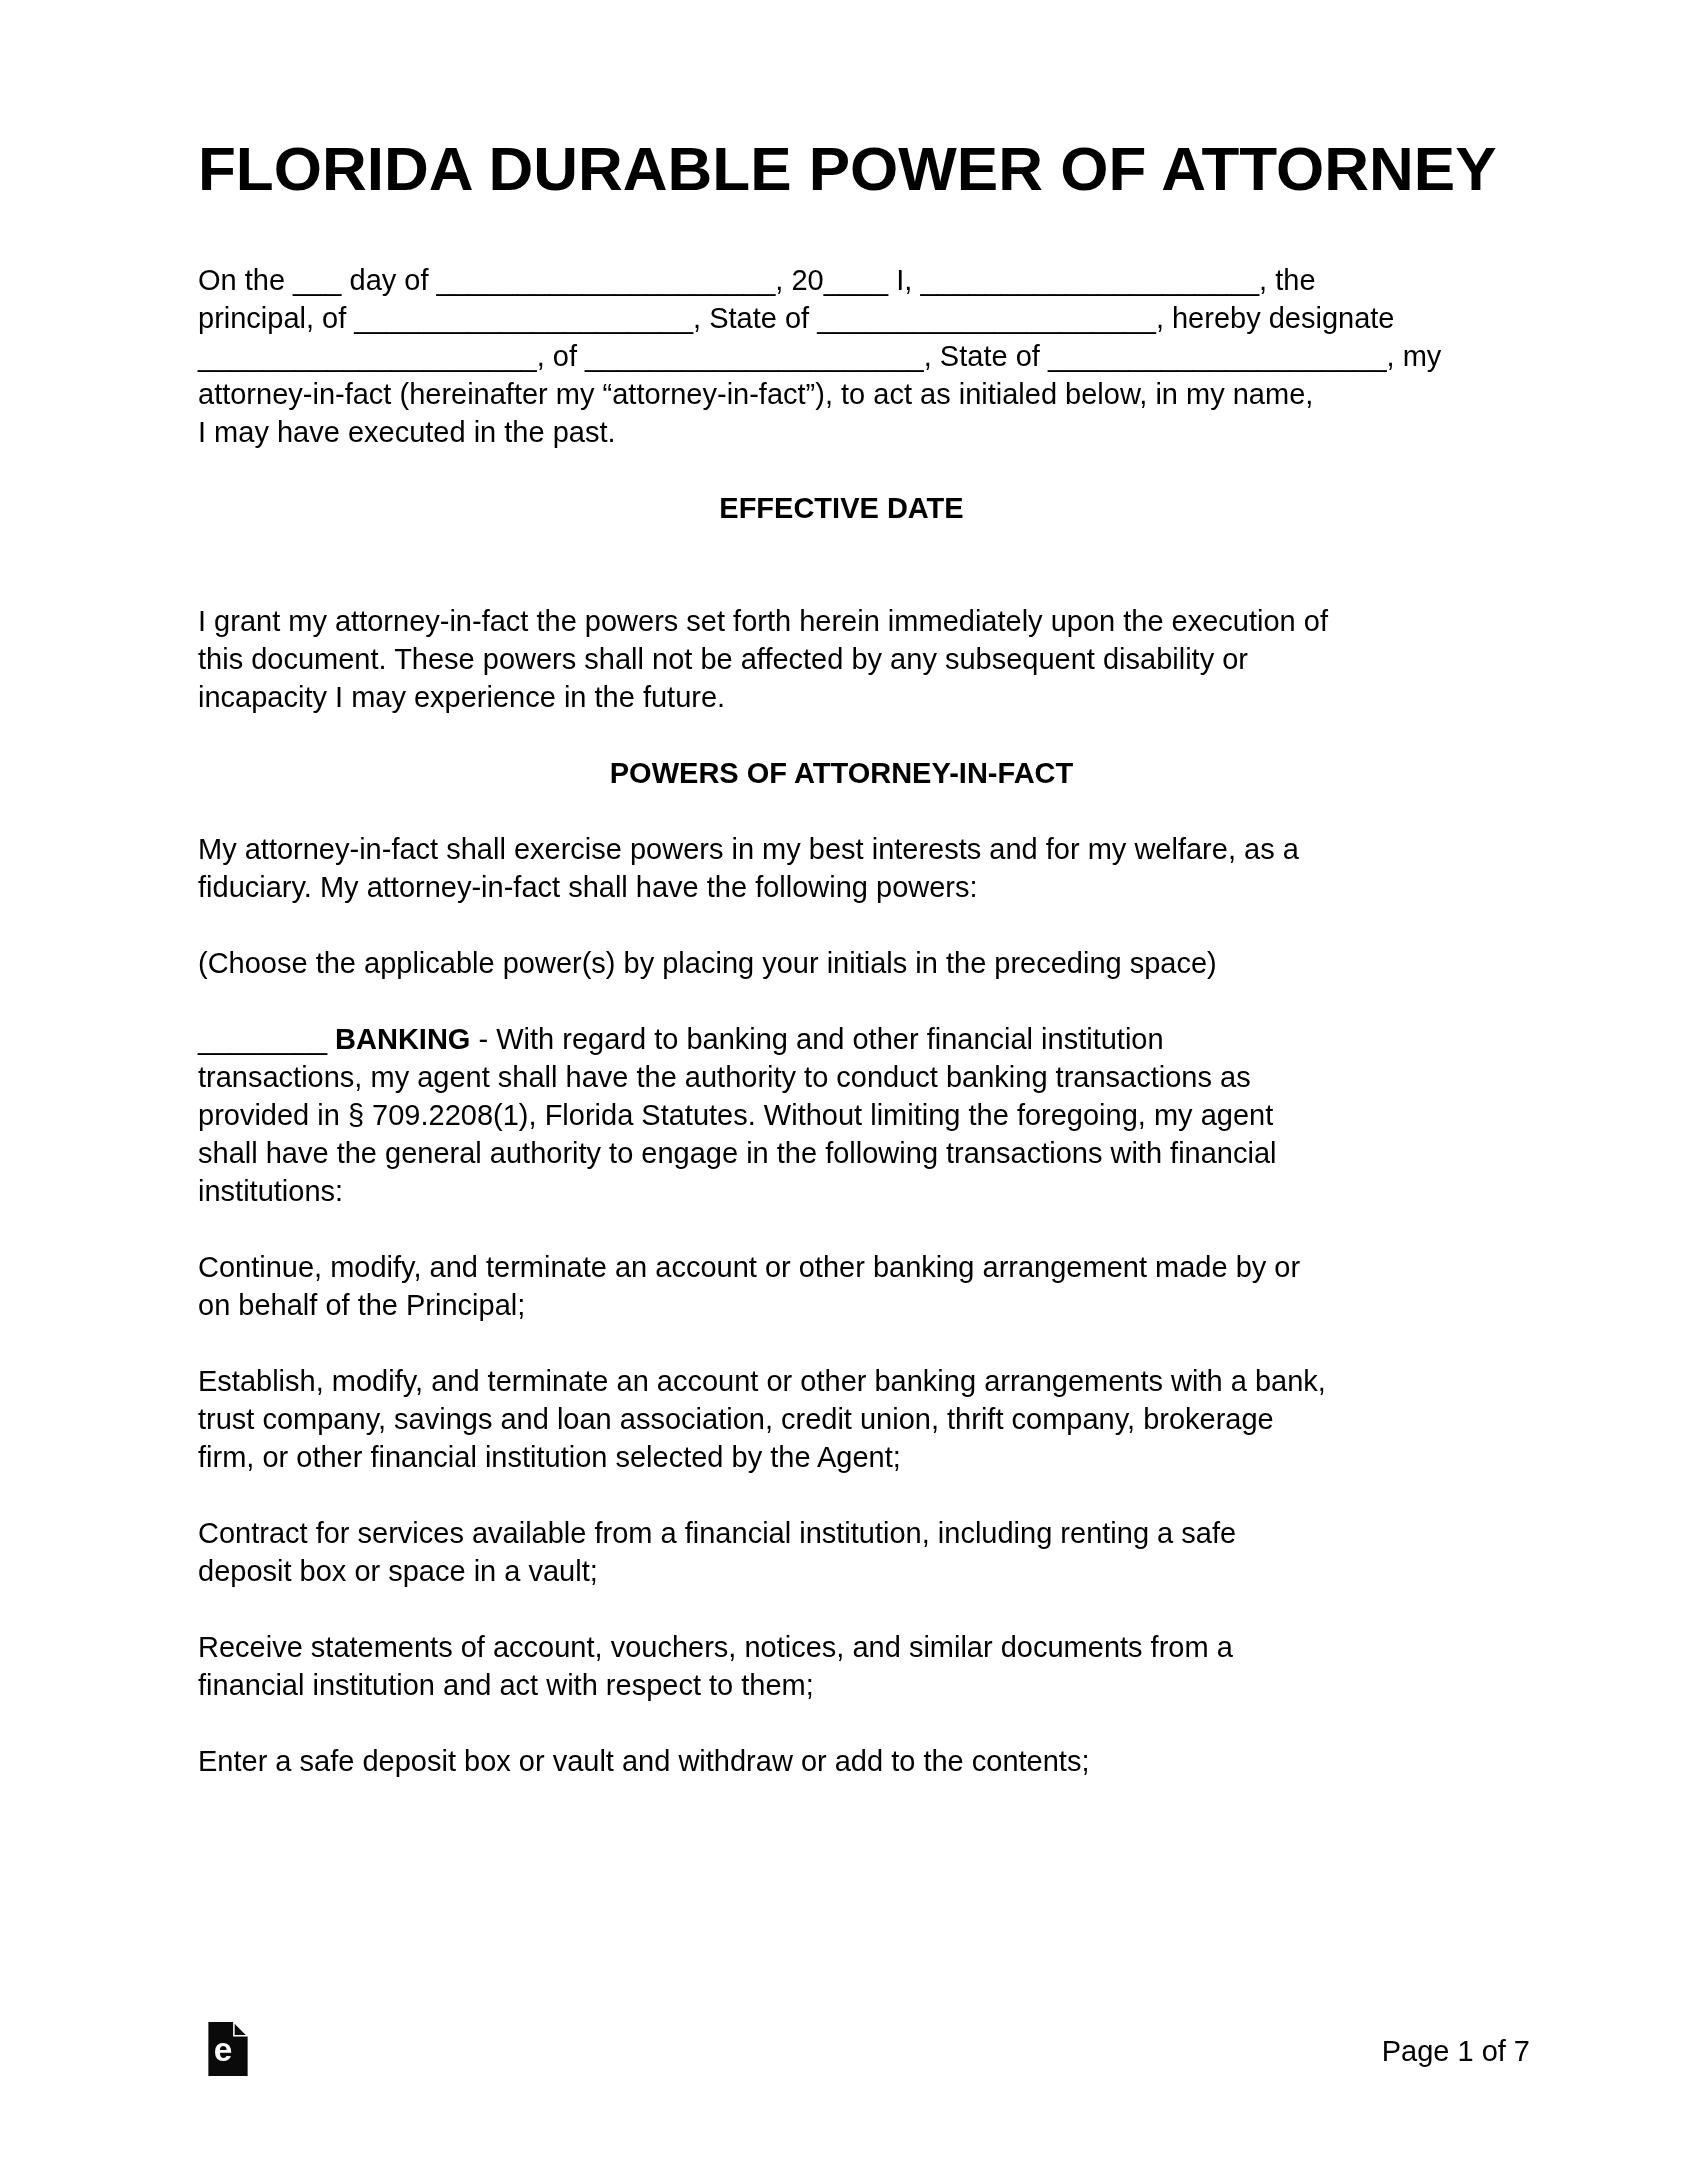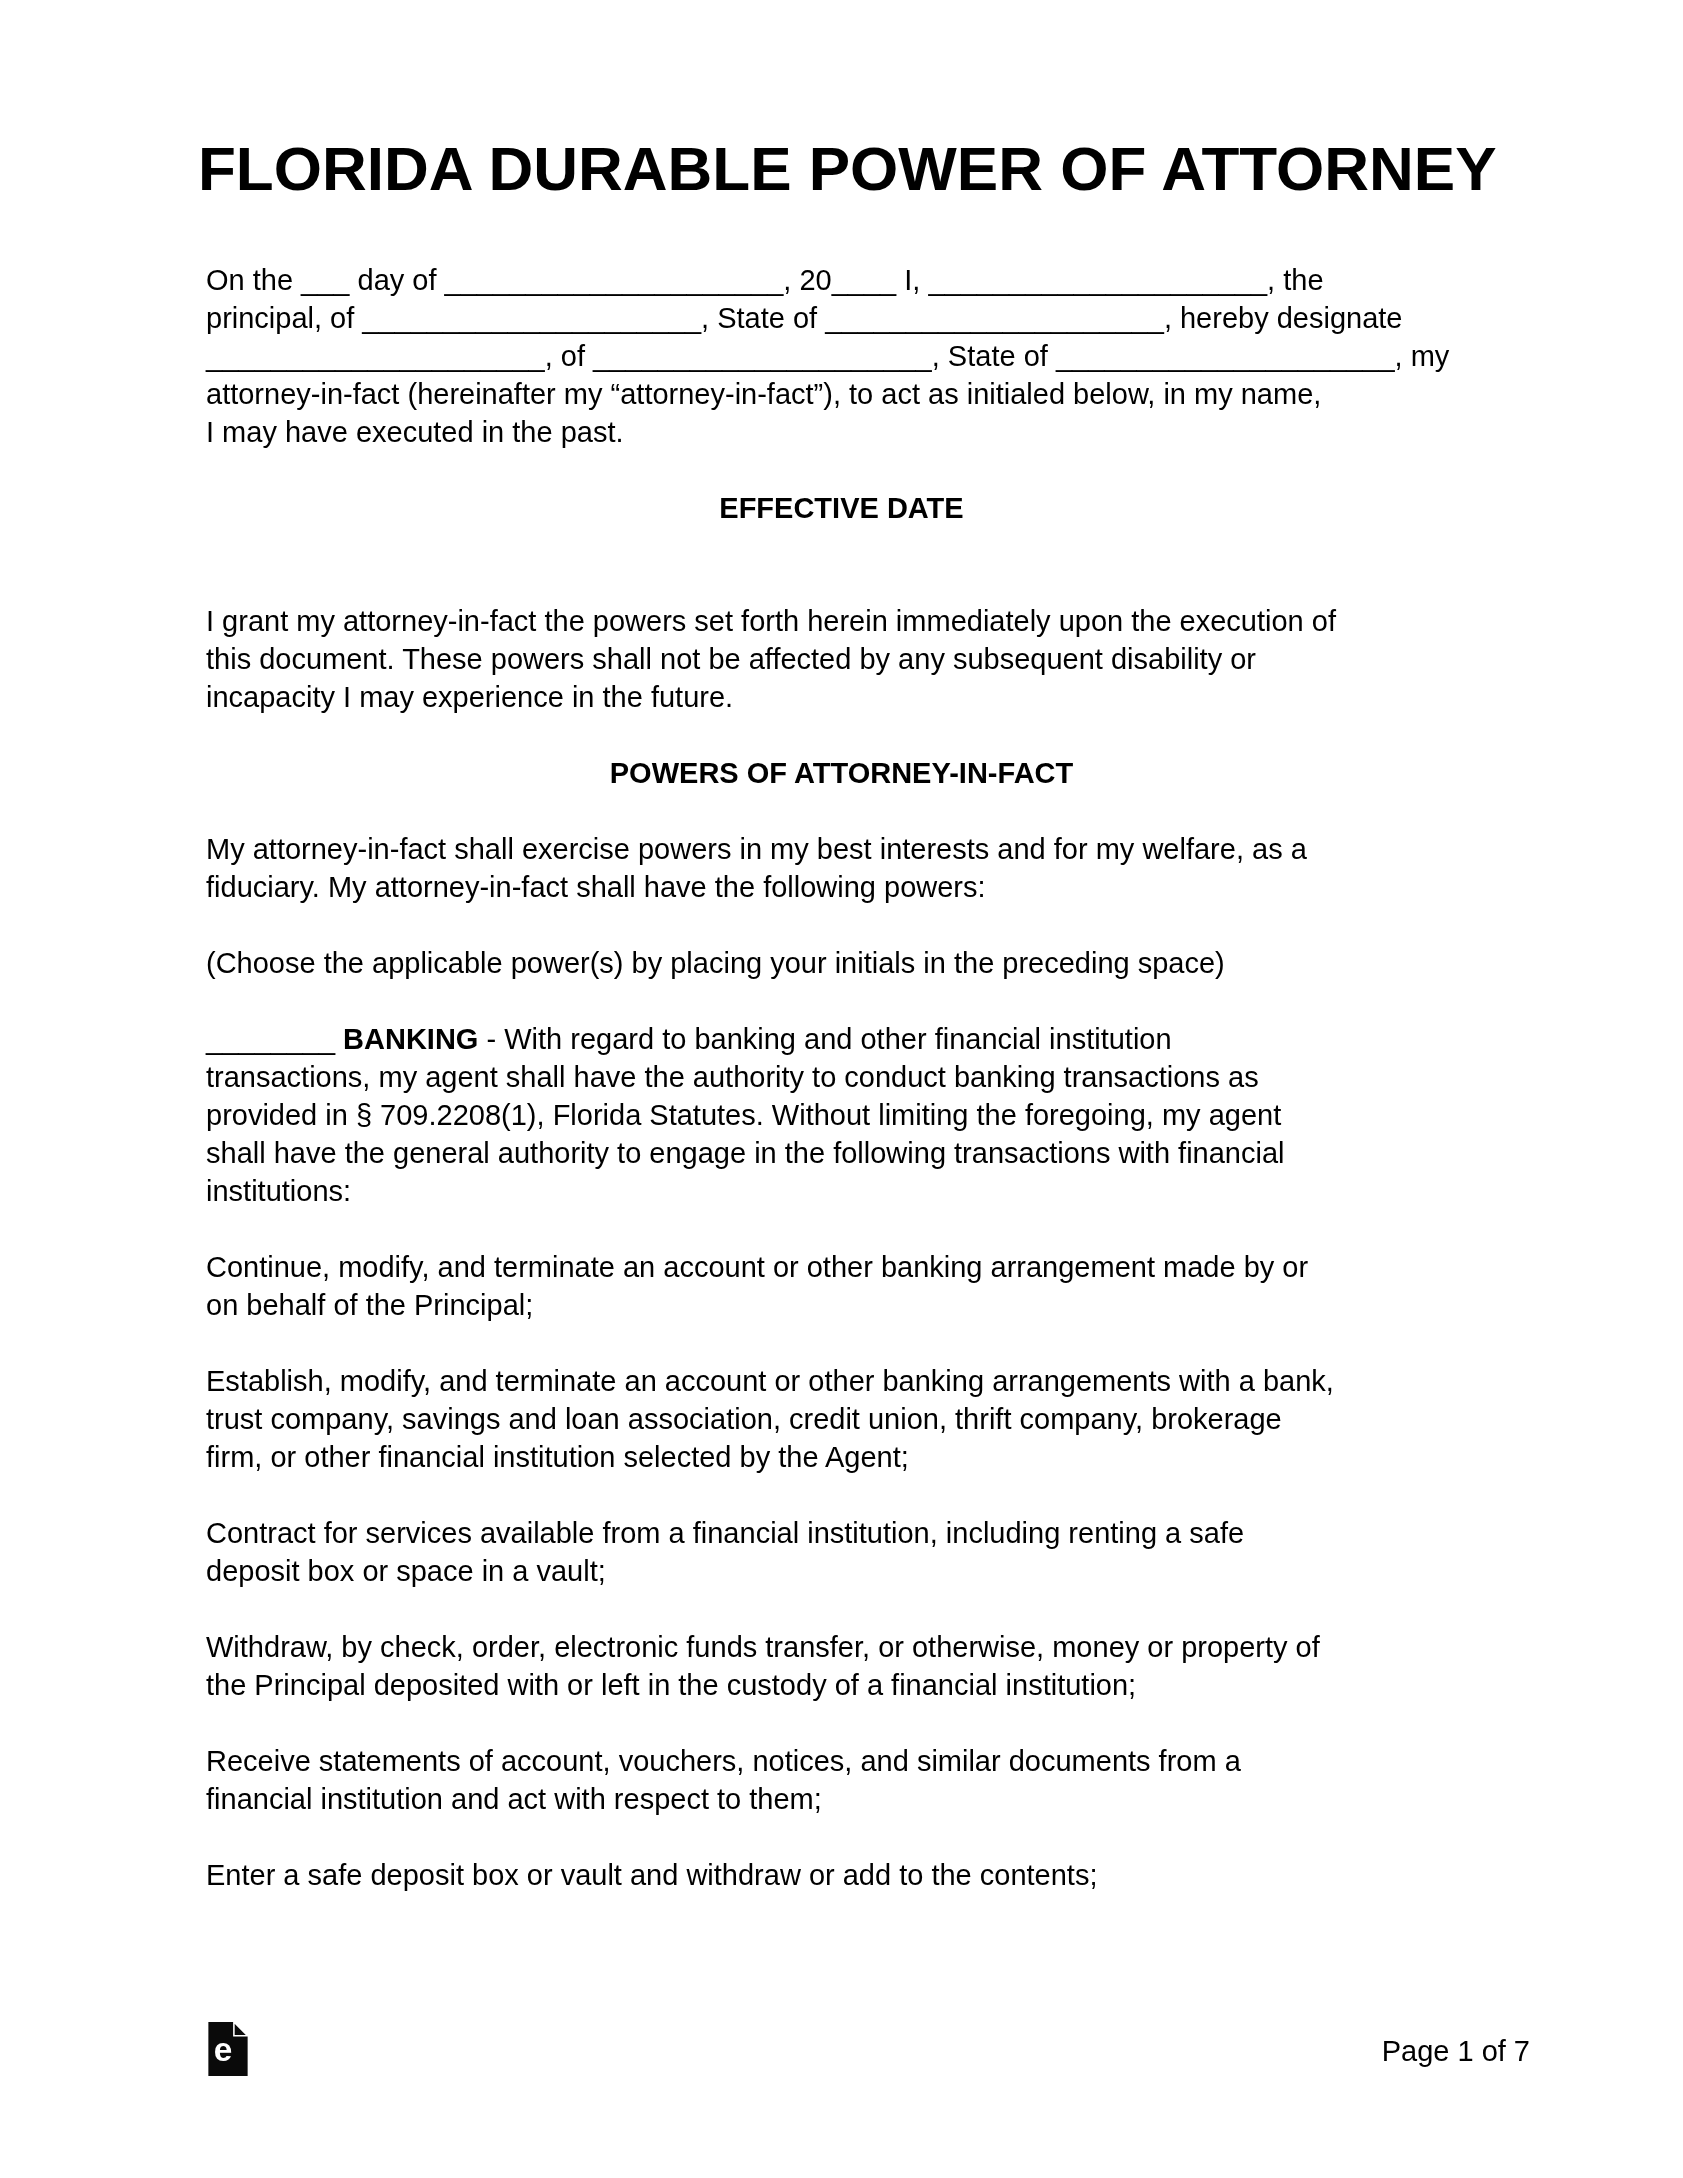--- a/index.html
+++ b/index.html
@@ -22,21 +22,21 @@
   }
   .doc-title {
     margin: 0 0 63px 0;
     font-size: 62px;
     line-height: 59px;
     font-weight: bold;
     text-align: center;
     letter-spacing: 0px;
     white-space: nowrap;
   }
-  .block { margin: 0 0 38px 8px; }
+  .block { margin: 0 0 38px 0; }
   .gap2 { margin-top: 75px; }
   h2.section-heading {
     font-size: 29px;
     line-height: 38px;
     font-weight: bold;
     text-align: center;
     margin: 0 0 38px 0;
   }
   .line { white-space: pre; }
   .b { font-weight: bold; }
@@ -107,24 +107,20 @@
     <div class="block">
         <div class="line">Establish, modify, and terminate an account or other banking arrangements with a bank,</div>
         <div class="line">trust company, savings and loan association, credit union, thrift company, brokerage</div>
         <div class="line">firm, or other financial institution selected by the Agent;</div>
       </div>
     <div class="block">
         <div class="line">Contract for services available from a financial institution, including renting a safe</div>
         <div class="line">deposit box or space in a vault;</div>
       </div>
     <div class="block">
-        <div class="line">Withdraw, by check, order, electronic funds transfer, or otherwise, money or property of</div>
-        <div class="line">the Principal deposited with or left in the custody of a financial institution;</div>
-      </div>
-    <div class="block">
         <div class="line">Receive statements of account, vouchers, notices, and similar documents from a</div>
         <div class="line">financial institution and act with respect to them;</div>
       </div>
     <div class="block">
         <div class="line">Enter a safe deposit box or vault and withdraw or add to the contents;</div>
       </div>
 
   </div>
 
   <svg class="footer-logo" viewBox="0 0 40 55" xmlns="http://www.w3.org/2000/svg">

